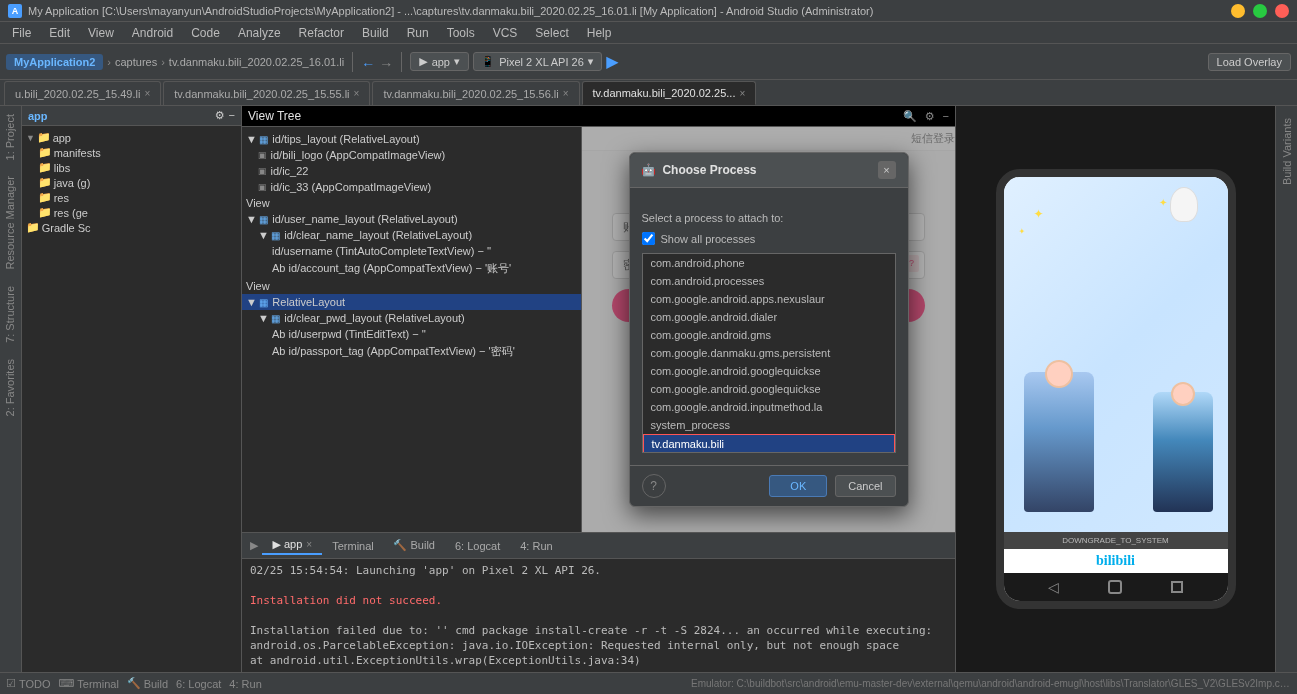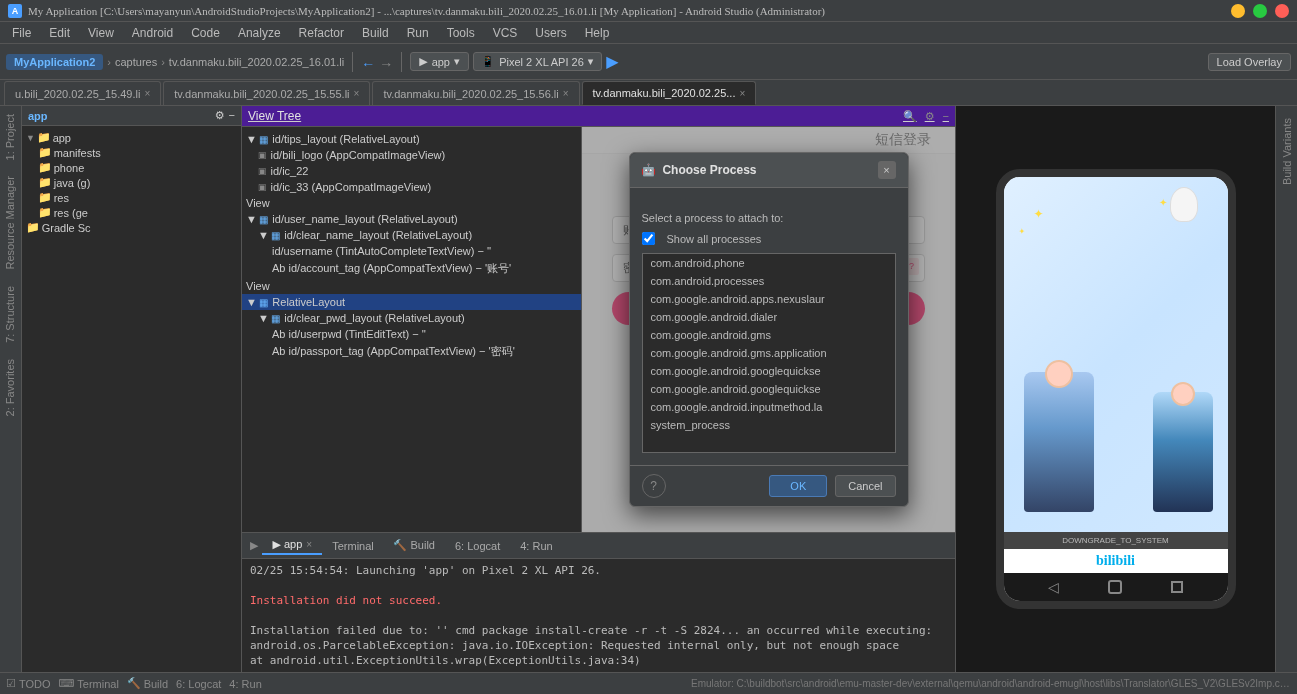--- a/index.html
+++ b/index.html
@@ -29,21 +29,21 @@
       background: #4a9eff;
       border-radius: 2px;
       margin-right: 6px;
       display: inline-flex;
       align-items: center;
       justify-content: center;
       font-size: 9px;
       color: white;
       font-weight: bold;
     }
-    #title-bar .title-text { flex: 1; font-family: Liberation Serif, serif; }
+    #title-bar .title-text { flex: 1; }
     #title-bar .win-controls { display: flex; gap: 8px; }
     #title-bar .win-btn {
       width: 14px; height: 14px;
       border-radius: 50%;
       cursor: pointer;
     }
     #title-bar .win-btn.min { background: #ffbd2e; }
     #title-bar .win-btn.max { background: #28ca41; }
     #title-bar .win-btn.close { background: #ff5f57; }
 
@@ -164,28 +164,27 @@
       padding: 1px 4px;
       display: flex;
       align-items: center;
       cursor: pointer;
       gap: 2px;
     }
     .tree-indent-1 { padding-left: 16px; }
     .folder-icon { color: #e8b76a; font-size: 11px; }
     .tree-arrow { font-size: 9px; color: #888; }
     #view-tree-toolbar {
-      background: #4c1d95;
+      background: #000000;
       padding: 3px 6px;
       display: flex;
       align-items: center;
       gap: 16px;
       border-bottom: 1px solid #555;
       font-size: 11px;
-      text-decoration: underline;
     }
     .view-tree-content {
       padding: 4px 0;
       font-size: 11px;
     }
     .vt-item {
       padding: 2px 4px;
       display: flex;
       align-items: center;
       gap: 2px;
@@ -327,21 +326,21 @@
       margin-top: 12px;
     }
     .dialog-label {
       font-size: 11px;
       color: #bbb;
       margin-bottom: 8px;
     }
     .dialog-checkbox-row {
       display: flex;
       align-items: center;
-      gap: 12px;
+      gap: 6px;
       margin-bottom: 8px;
       font-size: 11px;
       color: #bbb;
     }
     .dialog-list {
       border: 1px solid #666;
       background: #2b2b2b;
       height: 200px;
       overflow-y: auto;
       font-size: 11px;
@@ -470,21 +469,21 @@
     <span class="menu-item">Edit</span>
     <span class="menu-item">View</span>
     <span class="menu-item">Android</span>
     <span class="menu-item">Code</span>
     <span class="menu-item">Analyze</span>
     <span class="menu-item">Refactor</span>
     <span class="menu-item">Build</span>
     <span class="menu-item">Run</span>
     <span class="menu-item">Tools</span>
     <span class="menu-item">VCS</span>
-    <span class="menu-item">Users</span>
+    <span class="menu-item">Select</span>
     <span class="menu-item">Help</span>
   </div>
 
   <div id="toolbar">
     <span class="project-badge">MyApplication2</span>
     <span class="breadcrumb-arrow">›</span>
     <span class="toolbar-breadcrumb">captures</span>
     <span class="breadcrumb-arrow">›</span>
     <span class="toolbar-breadcrumb">tv.danmaku.bili_2020.02.25_16.01.li</span>
     <div class="toolbar-separator"></div>
@@ -547,21 +546,21 @@
           <span class="tree-arrow">▼</span>
           <span class="folder-icon">📁</span>
           <span>app</span>
         </div>
         <div class="tree-item tree-indent-1">
           <span class="folder-icon">📁</span>
           <span>manifests</span>
         </div>
         <div class="tree-item tree-indent-1">
           <span class="folder-icon">📁</span>
-          <span>phone</span>
+          <span>libs</span>
         </div>
         <div class="tree-item tree-indent-1">
           <span class="folder-icon">📁</span>
           <span>java (g)</span>
         </div>
         <div class="tree-item tree-indent-1">
           <span class="folder-icon">📁</span>
           <span>res</span>
         </div>
         <div class="tree-item tree-indent-1">
@@ -645,21 +644,21 @@
             <div class="vt-item vt-indent-2">
               <span>Ab id/passport_tag (AppCompatTextView) − '密码'</span>
             </div>
           </div>
         </div>
 
         <div style="flex:1;background:#555;position:relative;overflow:hidden;display:flex;align-items:flex-start;justify-content:flex-start;">
 
           <div style="width:100%;height:100%;background:#f5f5f5;position:relative;">
 
-            <div style="background:#f8f8f8;padding:4px 24px;font-size:14px;color:#999;text-align:right;border-bottom:1px solid #eee;">
+            <div style="background:#f8f8f8;padding:4px 0;font-size:11px;color:#999;text-align:right;border-bottom:1px solid #eee;">
               <span>短信登录</span>
             </div>
             <div style="display:flex;flex-direction:column;align-items:center;padding:20px 30px 10px;gap:10px;">
 
               <div style="display:flex;align-items:center;gap:8px;">
                 <div style="width:32px;height:32px;background:#00aeec;border-radius:4px;display:flex;align-items:center;justify-content:center;color:white;font-weight:bold;font-size:14px;">B</div>
                 <span style="color:#00aeec;font-weight:bold;font-size:18px;">bilibili</span>
               </div>
 
               <div style="width:100%;position:relative;">
@@ -702,25 +701,26 @@
                 <div class="dialog-checkbox-row">
                   <input type="checkbox" checked="" style="">
                   <label>Show all processes</label>
                 </div>
                 <div class="dialog-list">
                   <div class="dialog-list-item">com.android.phone</div>
                   <div class="dialog-list-item">com.android.processes</div>
                   <div class="dialog-list-item">com.google.android.apps.nexuslaur</div>
                   <div class="dialog-list-item">com.google.android.dialer</div>
                   <div class="dialog-list-item">com.google.android.gms</div>
-                  <div class="dialog-list-item">com.google.android.gms.application</div>
+                  <div class="dialog-list-item">com.google.danmaku.gms.persistent</div>
                   <div class="dialog-list-item">com.google.android.googlequickse</div>
                   <div class="dialog-list-item">com.google.android.googlequickse</div>
                   <div class="dialog-list-item">com.google.android.inputmethod.la</div>
                   <div class="dialog-list-item">system_process</div>
+                  <div class="dialog-list-item selected">tv.danmaku.bili</div>
 
                 </div>
               </div>
 
               <div class="dialog-footer">
                 <button class="dialog-help-btn">?</button>
                 <div class="dialog-action-btns">
                   <button class="dialog-ok-btn">OK</button>
                   <button class="dialog-cancel-btn">Cancel</button>
                 </div>

